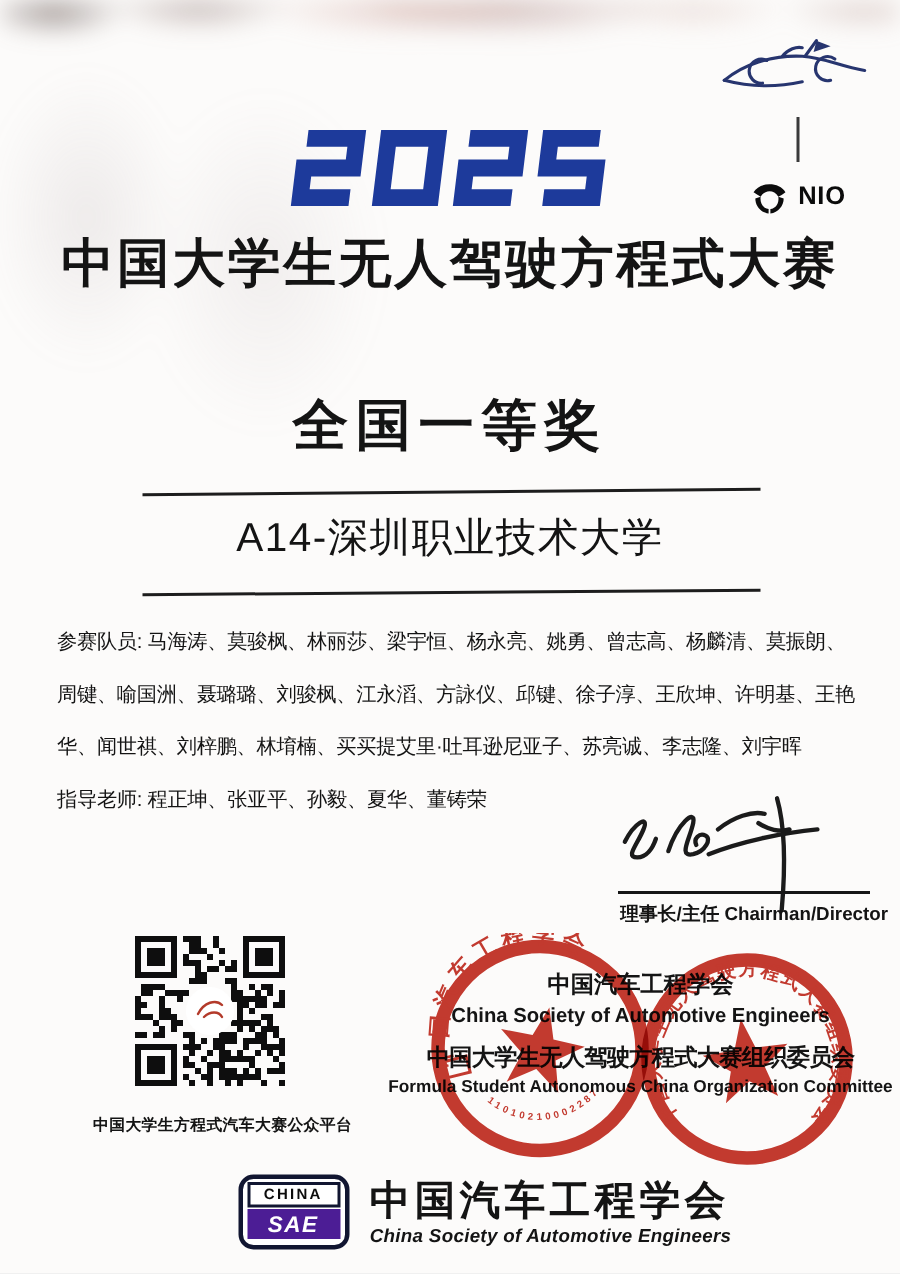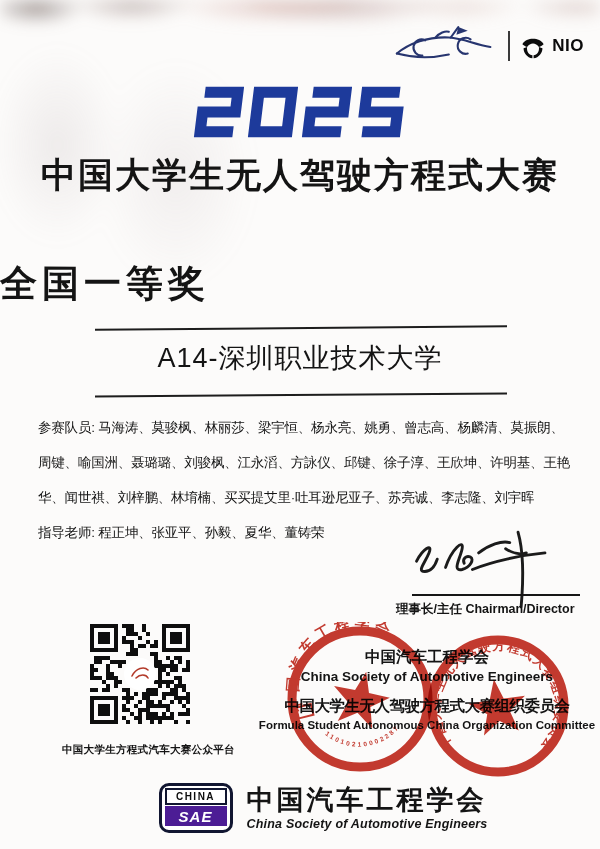--- a/index.html
+++ b/index.html
@@ -20,42 +20,42 @@
       radial-gradient(80px 22px at 96% 10%, rgba(168,130,122,.30), transparent 70%);
     filter:blur(7px);
   }
   .scan-ghosts{
     position:absolute;top:40px;left:0;width:320px;height:300px;pointer-events:none;
     background:
       radial-gradient(90px 140px at 18% 35%, rgba(150,135,140,.14), transparent 70%),
       radial-gradient(110px 160px at 55% 45%, rgba(160,145,150,.12), transparent 70%);
     filter:blur(10px);
   }
-  .header-logos{position:absolute;top:24px;right:16px;display:flex;align-items:center;gap:10px;}
+  .header-logos{position:absolute;top:24px;right:16px;display:flex;align-items:center;gap:10px;flex-direction:column;}
   .logo-divider{width:2px;height:30px;background:#3a3a3a;}
   .nio{display:flex;align-items:center;gap:6px;}
   .nio-word{font-weight:900;font-size:17px;letter-spacing:.5px;color:#0b0b0b;}
 
   .year{position:absolute;top:84px;left:0;right:0;display:flex;justify-content:center;gap:8px;transform:skewX(-7deg);}
   .year svg{display:block;}
 
   .title-cn{position:absolute;top:152px;width:100%;text-align:center;font-size:35px;font-weight:900;letter-spacing:2px;}
   .title-en{position:absolute;top:197px;width:100%;text-align:center;font-size:21px;font-weight:800;letter-spacing:.2px;}
-  .award{position:absolute;top:259px;width:100%;text-align:left;font-size:37px;font-weight:900;letter-spacing:5px;}
+  .award{position:absolute;top:259px;width:100%;text-align:center;font-size:37px;font-weight:900;letter-spacing:5px;}
   .rule{position:absolute;left:95px;width:412px;height:2px;background:#1d1d1d;}
   .rule1{top:327px;transform:rotate(-.5deg);}
   .rule2{top:394px;transform:rotate(-.4deg);}
   .team{position:absolute;top:340px;width:100%;text-align:center;font-size:27px;font-weight:400;letter-spacing:1px;}
 
   .people{position:absolute;left:38px;top:410px;width:537px;font-size:13.5px;line-height:35px;letter-spacing:-.2px;}
   .people p{margin:0;}
 
   .sig-svg{position:absolute;left:410px;top:526px;}
   .sig-rule{position:absolute;left:412px;top:594px;width:168px;height:2px;background:#161616;}
-  .sig-role{position:absolute;left:396px;top:601px;width:186px;text-align:left;font-size:12.5px;font-weight:700;}
+  .sig-role{position:absolute;left:406px;top:601px;width:186px;text-align:right;font-size:12.5px;font-weight:700;}
 
   .qr-wrap{position:absolute;left:62px;top:624px;width:156px;text-align:center;z-index:1;}
   .qr-wrap svg{display:block;margin:0 auto;}
   .qr-caption{margin-top:19px;font-size:10.5px;font-weight:700;letter-spacing:.3px;white-space:nowrap;}
 
   .org-overlay{position:absolute;left:250px;top:647px;width:354px;text-align:center;z-index:2;}
   .org-cn1{font-size:15.5px;font-weight:800;line-height:20px;}
   .org-en1{font-size:13.5px;font-weight:800;line-height:18px;margin-top:1px;}
   .org-cn2{font-size:15.5px;font-weight:800;line-height:20px;margin-top:10px;letter-spacing:-.5px;}
   .org-en2{font-size:11.5px;font-weight:800;line-height:15px;margin-top:2px;}

